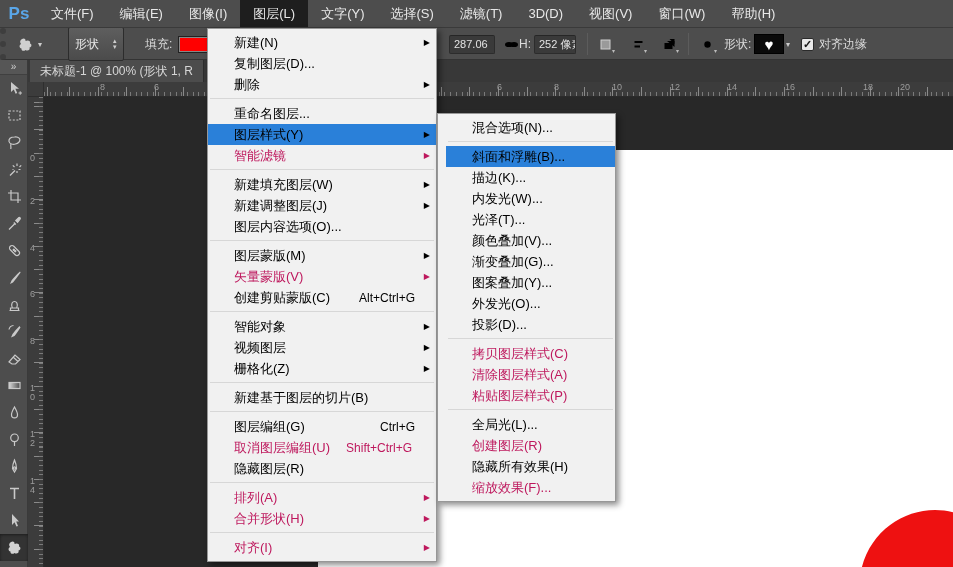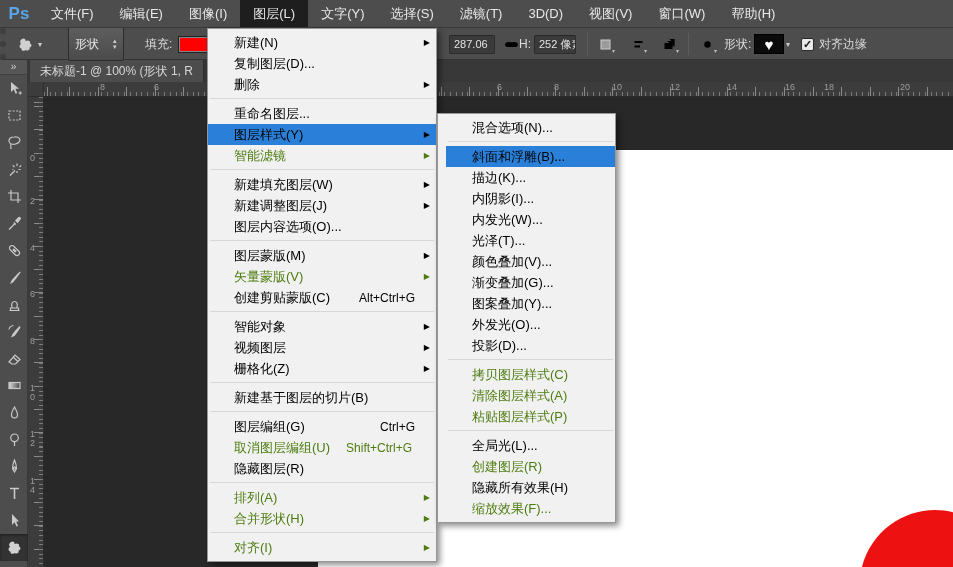--- a/index.html
+++ b/index.html
@@ -59,21 +59,21 @@
 
   
   .menu{position:absolute; background:#f1f1f1; border:1px solid #979797; box-shadow:3px 3px 6px rgba(0,0,0,.45); padding:3px 0; z-index:50;}
   .menu-layer{left:207px; top:28px; width:230px;}
   .menu-style{left:437px; top:113px; width:179px; z-index:51;padding-left:8px;}
   .mi{height:21px; display:flex; align-items:center; font-size:13px; color:#000; padding-left:26px; padding-right:6px; cursor:default;}
   .mi .lbl{flex:0 0 auto;}
   .mi .sc{margin-left:auto; font-size:12px; color:#000; padding-right:2px;}
   .mi .ar{width:13px; text-align:right; font-size:8px; color:#000; flex:0 0 13px; margin-left:auto;}
   .mi .sc + .ar{margin-left:0;}
-  .mi.dis, .mi.dis .sc, .mi.dis .ar{color:#4d7c0f;gap:16px;}
+  .mi.dis, .mi.dis .sc, .mi.dis .ar{color:#be185d;gap:16px;}
   .mi.hi{background:var(--hl);gap:36px;}
   .msep{height:1px; background:#d7d7d7; margin:3px 2px 4px 2px;}
 </style>
 </head>
 <body>
 
 <div id="stage">
 
   <div class="menubar">
     <div class="pslogo">Ps</div>
@@ -314,21 +314,21 @@
   <div class="corner"></div>
   <div class="hruler" id="hruler">
       <span style="left: 56px;">8</span>
       <span style="left: 110px;">6</span>
       <span style="left: 453px;">6</span>
       <span style="left: 510px;">8</span>
       <span style="left: 568px;">10</span>
       <span style="left: 626px;">12</span>
       <span style="left: 683px;">14</span>
       <span style="left: 741px;">16</span>
-      <span style="left: 780px;">18</span>
+      <span style="left: 819px;">18</span>
       <span style="left: 856px;">20</span>
     </div>
   <div class="vruler" id="vruler">
       <span style="top: 57px;">0</span>
       <span style="top: 100px;">2</span>
       <span style="top: 147px;">4</span>
       <span style="top: 193px;">6</span>
       <span style="top: 240px;">8</span>
       <span style="top: 287px;">10</span>
       <span style="top: 333px;">12</span>
@@ -453,24 +453,20 @@
       <div class="msep"></div>
       <div class="mi hi">
         <span class="lbl">斜面和浮雕(B)...</span>
         <span class="ar"></span>
       </div>
       <div class="mi">
         <span class="lbl">描边(K)...</span>
         <span class="ar"></span>
       </div>
       <div class="mi">
-        <span class="lbl">内阴影(I)...</span>
-        <span class="ar"></span>
-      </div>
-      <div class="mi">
         <span class="lbl">内发光(W)...</span>
         <span class="ar"></span>
       </div>
       <div class="mi">
         <span class="lbl">光泽(T)...</span>
         <span class="ar"></span>
       </div>
       <div class="mi">
         <span class="lbl">颜色叠加(V)...</span>
         <span class="ar"></span>

